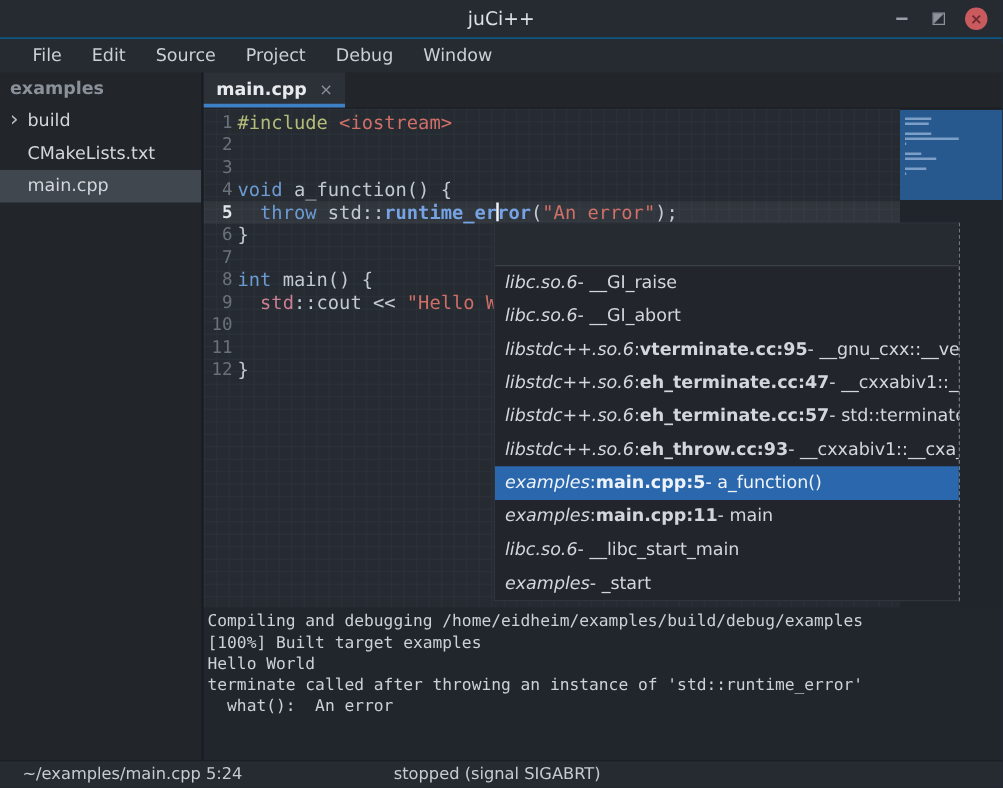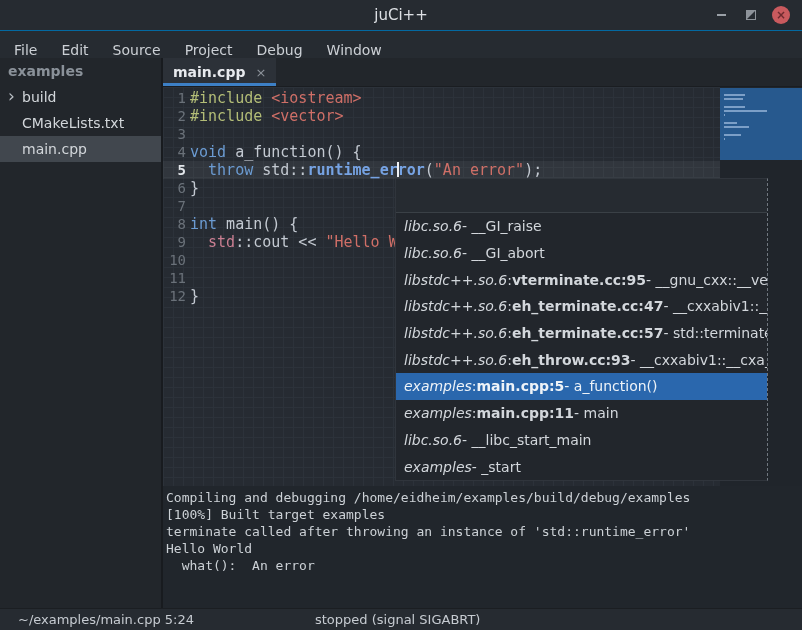--- a/index.html
+++ b/index.html
@@ -14,21 +14,21 @@
   .controls{position:absolute;right:12px;top:0;height:30px;display:flex;align-items:center;gap:12px;}
   .btn{width:18px;height:18px;display:flex;align-items:center;justify-content:center;}
   .glyph-min{width:9px;height:2px;background:#9aa0a7;}
   .glyph-restore{width:8px;height:8px;border:1px solid #8d939a;
     background:linear-gradient(135deg,#8d939a 46%,transparent 54%);}
   .btn-close{width:18px;height:18px;border-radius:50%;background:#c95a5e;color:#6e2a2f;
     font-size:12px;font-weight:bold;display:flex;align-items:center;justify-content:center;line-height:1;}
 
   
   .menubar{position:absolute;top:31px;left:0;right:0;height:27px;background:#262b31;
-    display:flex;align-items:flex-end;padding-left:2px;}
+    display:flex;align-items:center;padding-left:14px;}
   .menu-item{padding:0 12px;color:#ccd0d5;font-size:14px;}
 
   
   .sidebar{position:absolute;top:58px;left:0;width:161px;bottom:22px;background:#22262b;}
   .side-header{height:26px;line-height:26px;padding-left:8px;color:#8a9199;font-weight:bold;font-size:14px;}
   .side-item{height:26px;line-height:26px;padding-left:22px;color:#d3d7db;font-size:14px;position:relative;}
   .side-item.selected{background:#41474e;}
   .side-chevron{position:absolute;left:8px;top:-1px;color:#b8bdc3;font-size:17px;}
   .divider{position:absolute;top:58px;left:161px;width:2px;bottom:22px;background:#181b1f;}
 
@@ -127,21 +127,21 @@
   <div class="tabbar">
     <div class="tab">
       <span class="tab-label">main.cpp</span>
       <span class="tab-close">×</span>
       <span class="tab-underline"></span>
     </div>
   </div>
 
   <div class="editor">
       <div class="code-row"><span class="gutter">1</span><span class="code"><span class="s-pp">#include </span><span class="s-str">&lt;iostream&gt;</span></span></div>
-      <div class="code-row"><span class="gutter">2</span><span class="code"><span class="s-pp">#include </span><span class="s-str">&lt;vector&gt;</span></span></div>
+      <div class="code-row"><span class="gutter">2</span></div>
       <div class="code-row"><span class="gutter">3</span><span class="code"></span></div>
       <div class="code-row"><span class="gutter">4</span><span class="code"><span class="s-kw">void</span><span class="s-pl"> a_function() {</span></span></div>
       <div class="code-row current"><span class="gutter">5</span><span class="code"><span class="s-pl">  </span><span class="s-kw">throw</span><span class="s-pl"> std::</span><span class="s-type">runtime_er</span><span class="cursor"></span><span class="s-type">ror</span><span class="s-pl">(</span><span class="s-str">"An error"</span><span class="s-pl">);</span></span></div>
       <div class="code-row"><span class="gutter">6</span><span class="code"><span class="s-pl">}</span></span></div>
       <div class="code-row"><span class="gutter">7</span><span class="code"></span></div>
       <div class="code-row"><span class="gutter">8</span><span class="code"><span class="s-kw">int</span><span class="s-pl"> main() {</span></span></div>
       <div class="code-row"><span class="gutter">9</span><span class="code"><span class="s-pl">  </span><span class="s-ns">std</span><span class="s-pl">::cout &lt;&lt; </span><span class="s-str">"Hello W</span></span></div>
       <div class="code-row"><span class="gutter">10</span><span class="code"></span></div>
       <div class="code-row"><span class="gutter">11</span></div>
       <div class="code-row"><span class="gutter">12</span><span class="code"><span class="s-pl">}</span></span></div>
@@ -218,22 +218,22 @@
         <div class="pop-row">
           <span class="p-lib">examples</span>
           <span class="p-pl"> - _start</span>
         </div>
       </div>
   </div>
 
   <div class="terminal">
       <div class="term-line">Compiling and debugging /home/eidheim/examples/build/debug/examples</div>
       <div class="term-line">[100%] Built target examples</div>
+      <div class="term-line">Hello World</div>
       <div class="term-line">terminate called after throwing an instance of 'std::runtime_error'</div>
-      <div class="term-line">Hello World</div>
       <div class="term-line">  what():  An error</div>
     </div>
 
   <div class="statusbar">
     <span class="status-left">~/examples/main.cpp 5:24</span>
     <span class="status-right">stopped (signal SIGABRT)</span>
   </div>
 
 </div>
 

